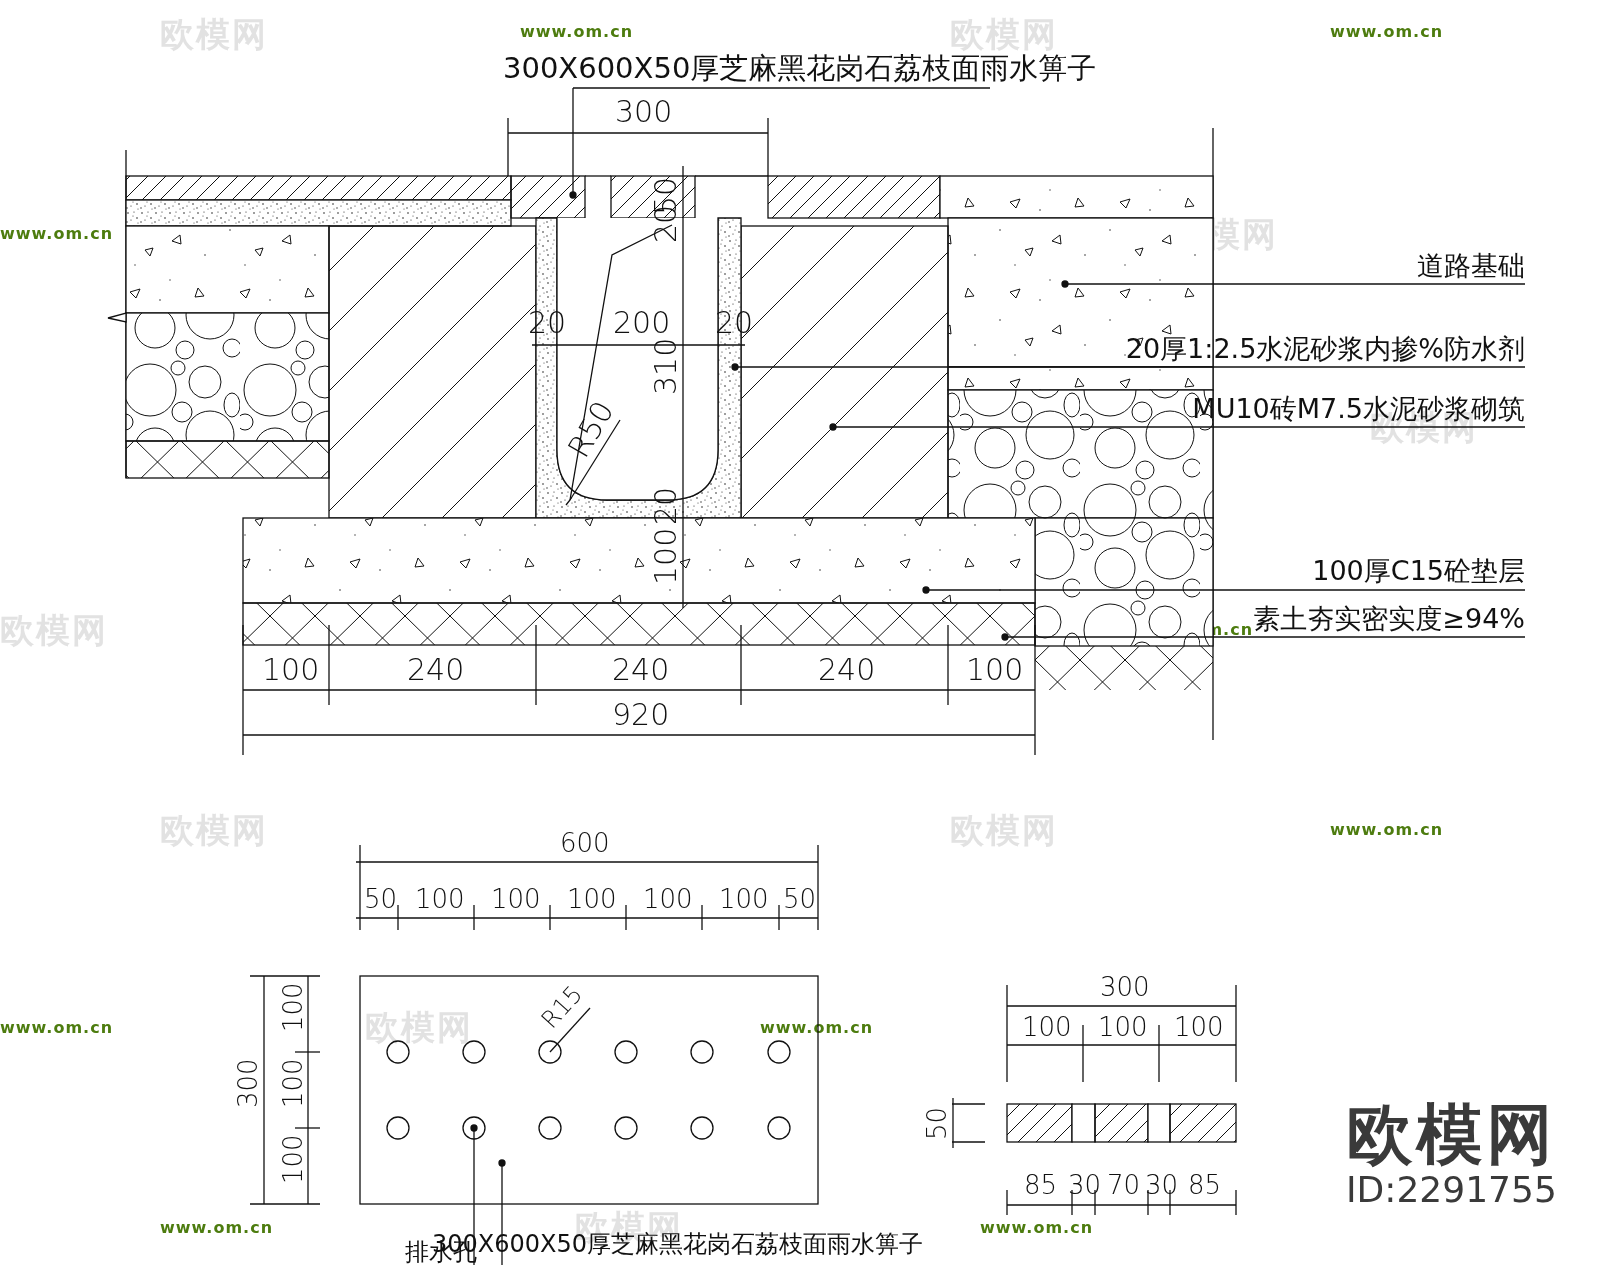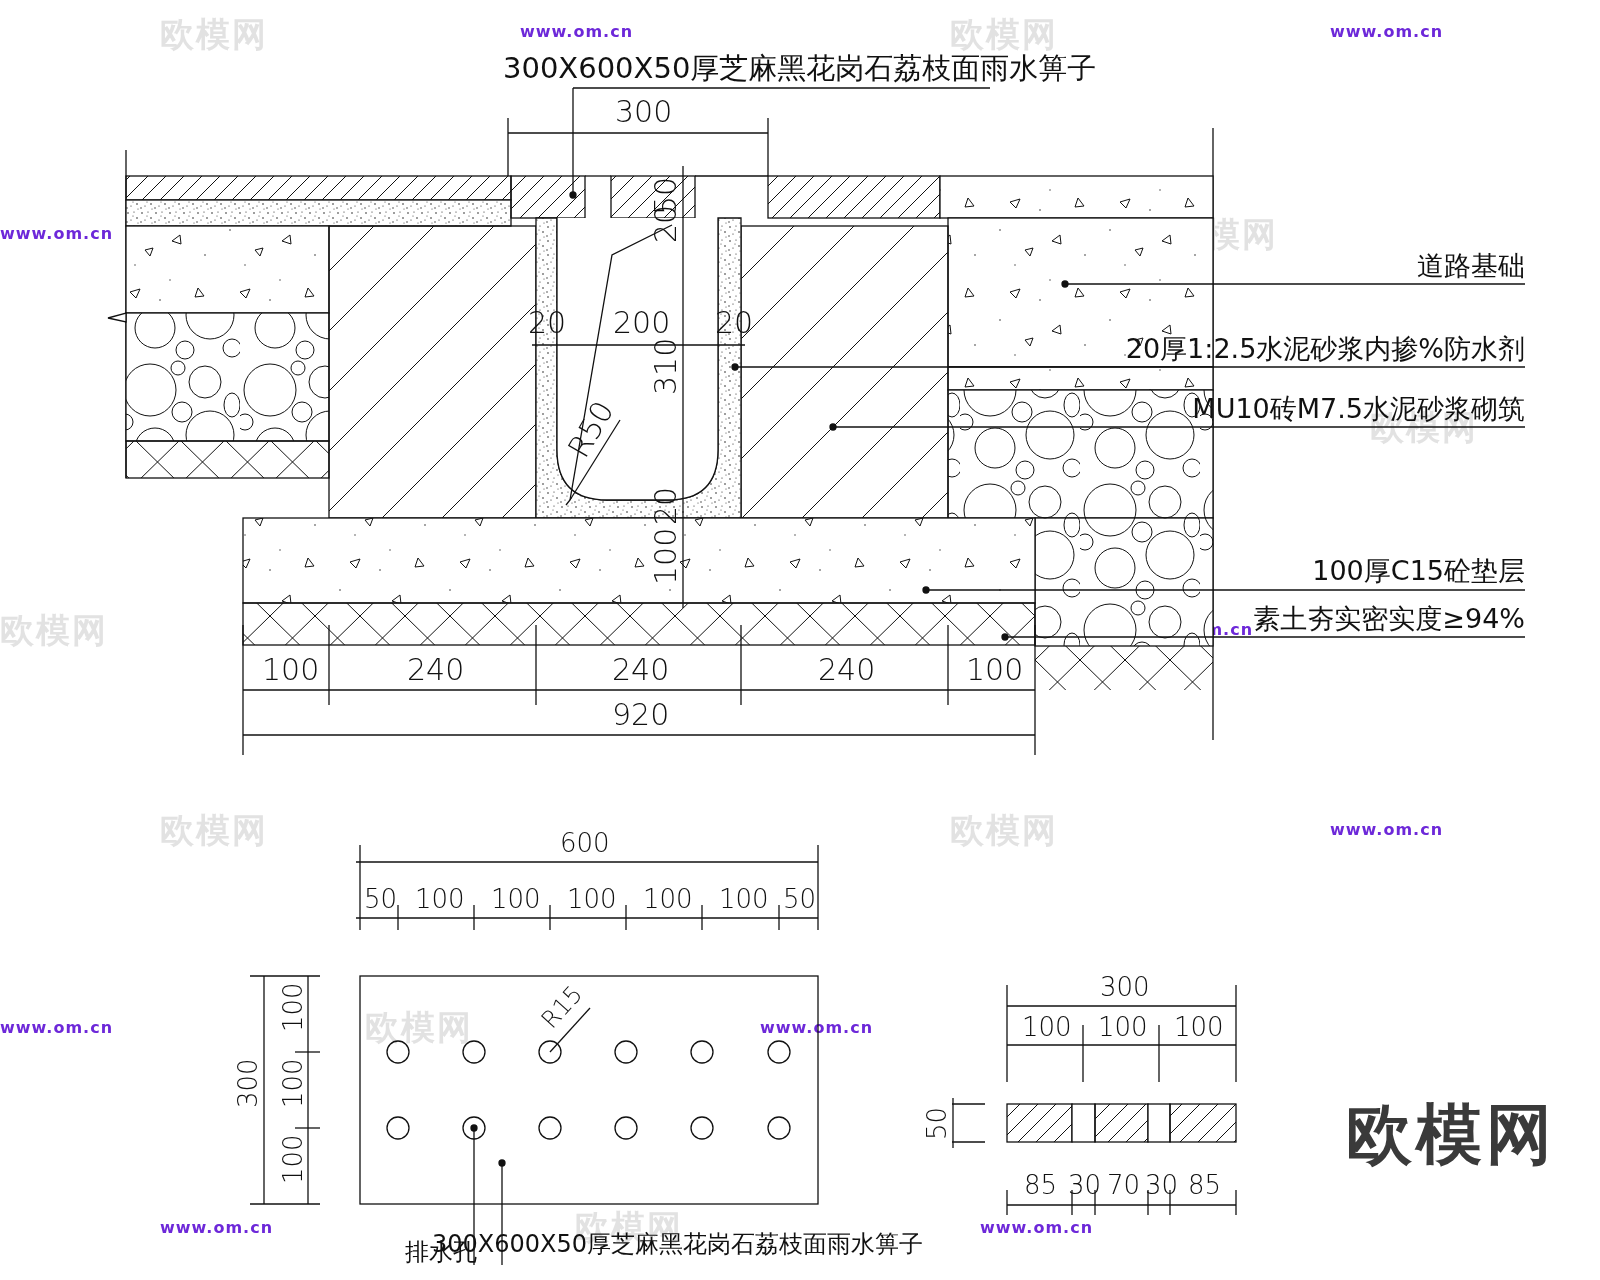--- a/index.html
+++ b/index.html
@@ -2,21 +2,21 @@
 <html><head>
 <meta charset="utf-8">
 <style>
   html,body{margin:0;padding:0;background:#ffffff;}
   body{width:1600px;height:1280px;overflow:hidden;position:relative;font-family:"DejaVu Sans",sans-serif;}
   #canvas{position:absolute;left:0;top:0;width:1600px;height:1280px;}
   svg text{font-family:"DejaVu Sans",sans-serif;fill:#111;}
   .dim{font-size:30px;font-weight:300;}
   .lbl{font-size:27px;}
   .wm{position:absolute;color:#e2e2e2;font-size:34px;font-weight:bold;letter-spacing:2px;pointer-events:none;}
-  .wm-url{position:absolute;color:#6d28d9;font-size:16px;font-weight:bold;letter-spacing:1px;pointer-events:none;}
+  .wm-url{position:absolute;color:#4d7c0f;font-size:16px;font-weight:bold;letter-spacing:1px;pointer-events:none;}
   .brand{position:absolute;left:1346px;top:1100px;color:#3a3a3a;text-align:center;}
   .brand .name{font-size:66px;font-weight:bold;letter-spacing:4px;line-height:70px;}
   .brand .id{font-size:36px;line-height:40px;}
 </style>
 </head>
 <body>
 
 <div>
   <div class="wm" style="left:160px;top:12px">欧模网</div>
   <div class="wm" style="left:950px;top:12px">欧模网</div>
@@ -272,13 +272,14 @@
     <text class="dim" x="1024" y="1194" style="font-size:26px">85</text>
     <text class="dim" x="1068" y="1194" style="font-size:26px">30</text>
     <text class="dim" x="1107" y="1194" style="font-size:26px">70</text>
     <text class="dim" x="1145" y="1194" style="font-size:26px">30</text>
     <text class="dim" x="1188" y="1194" style="font-size:26px">85</text>
   </g>
 </svg>
 
 <div class="brand">
   <div class="name">欧模网</div>
+  <div class="id">ID:2291755</div>
 </div>
 
 </body></html>

